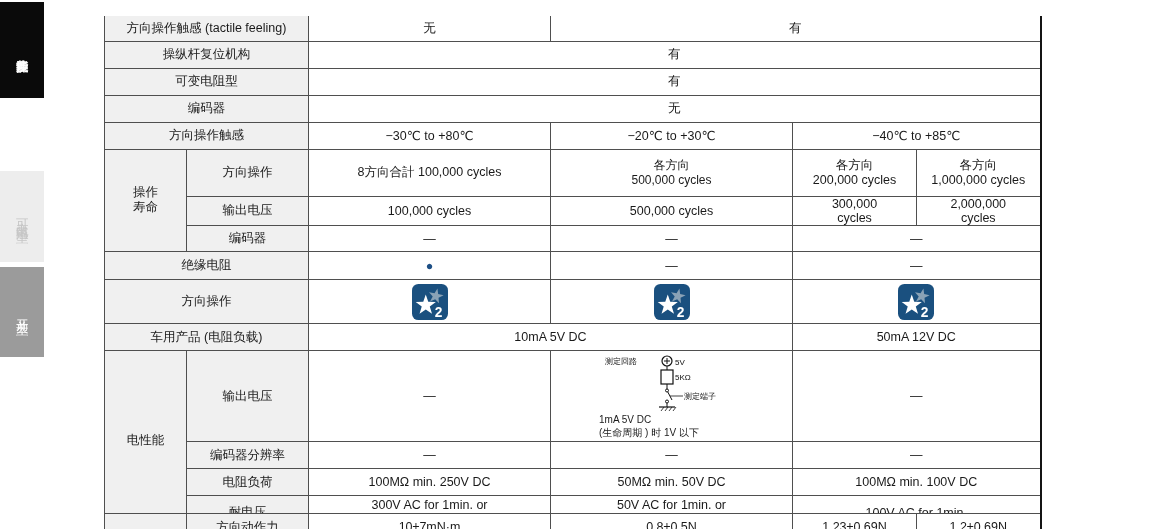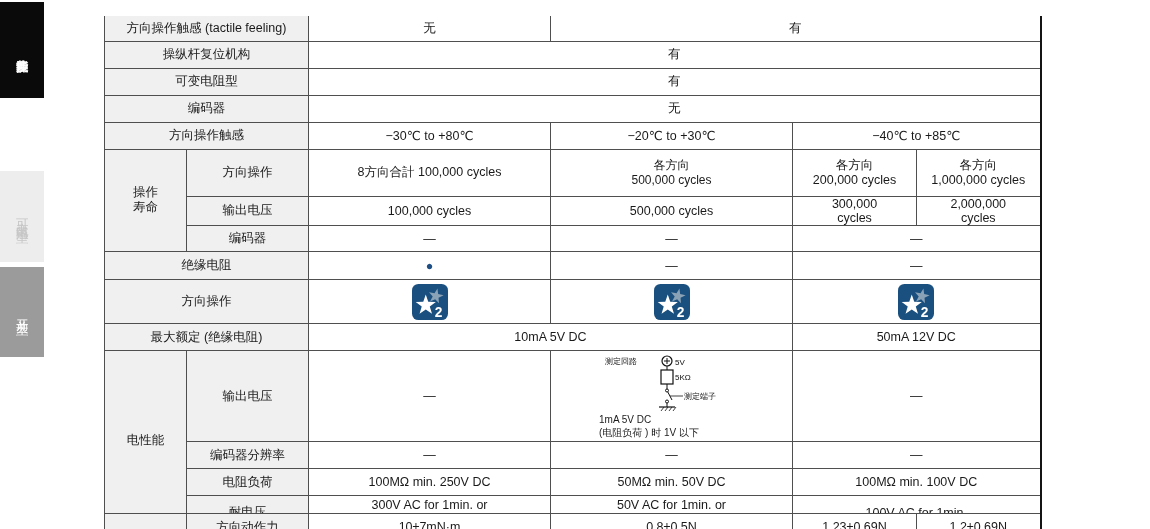--- a/index.html
+++ b/index.html
@@ -156,21 +156,21 @@
           <rect x="0" y="0" width="34" height="34" rx="6" fill="#1a507f"></rect>
           <polygon transform="translate(22.5,11.5) scale(0.74) rotate(12)" points="0,-10 2.35,-3.24 9.51,-3.09 3.8,1.24 5.88,8.09 0,4 -5.88,8.09 -3.8,1.24 -9.51,-3.09 -2.35,-3.24" fill="#8aa2b6"></polygon>
           <polygon transform="translate(13,20)" points="0,-10 2.35,-3.24 9.51,-3.09 3.8,1.24 5.88,8.09 0,4 -5.88,8.09 -3.8,1.24 -9.51,-3.09 -2.35,-3.24" fill="#ffffff"></polygon>
           <text x="25" y="31" text-anchor="middle" font-size="13" font-weight="bold" fill="#fff">2</text>
         </svg>
             </div>
           </td>
     </tr>
 
     <tr style="height:27px">
-      <td class="lbl" colspan="2">最大额定 (绝缘电阻)</td>
+      <td class="lbl" colspan="2">车用产品 (电阻负载)</td>
       <td colspan="2">10mA 5V DC</td>
       <td colspan="2">50mA 12V DC</td>
     </tr>
 
     <tr style="height:91px">
       <td class="lbl" rowspan="4">电性能</td>
       <td class="lbl">输出电压</td>
       <td class="dash">—</td>
       <td class="circuit-cell">
         <div class="circuit-inner">
@@ -190,21 +190,21 @@
             <text x="81" y="46" class="ctext">测定端子</text>
             <circle cx="64" cy="48.5" r="1.5" fill="none" stroke="#111" stroke-width="1"></circle>
             <line x1="64" y1="50" x2="64" y2="54" stroke="#111" stroke-width="1"></line>
             <line x1="56" y1="54" x2="72" y2="54" stroke="#111" stroke-width="1.2"></line>
             <line x1="58" y1="58" x2="61" y2="54" stroke="#111" stroke-width="0.8"></line>
             <line x1="62" y1="58" x2="65" y2="54" stroke="#111" stroke-width="0.8"></line>
             <line x1="66" y1="58" x2="69" y2="54" stroke="#111" stroke-width="0.8"></line>
             <line x1="70" y1="58" x2="73" y2="54" stroke="#111" stroke-width="0.8"></line>
           </svg>
           <div class="cap">1mA 5V DC</div>
-          <div class="cap">(电阻负荷 ) 时 1V 以下</div>
+          <div class="cap">(生命周期 ) 时 1V 以下</div>
         </div>
       </td>
       <td class="dash" colspan="2">—</td>
     </tr>
 
     <tr style="height:27px">
       <td class="lbl">编码器分辨率</td>
       <td class="dash">—</td>
       <td class="dash">—</td>
       <td class="dash" colspan="2">—</td>

